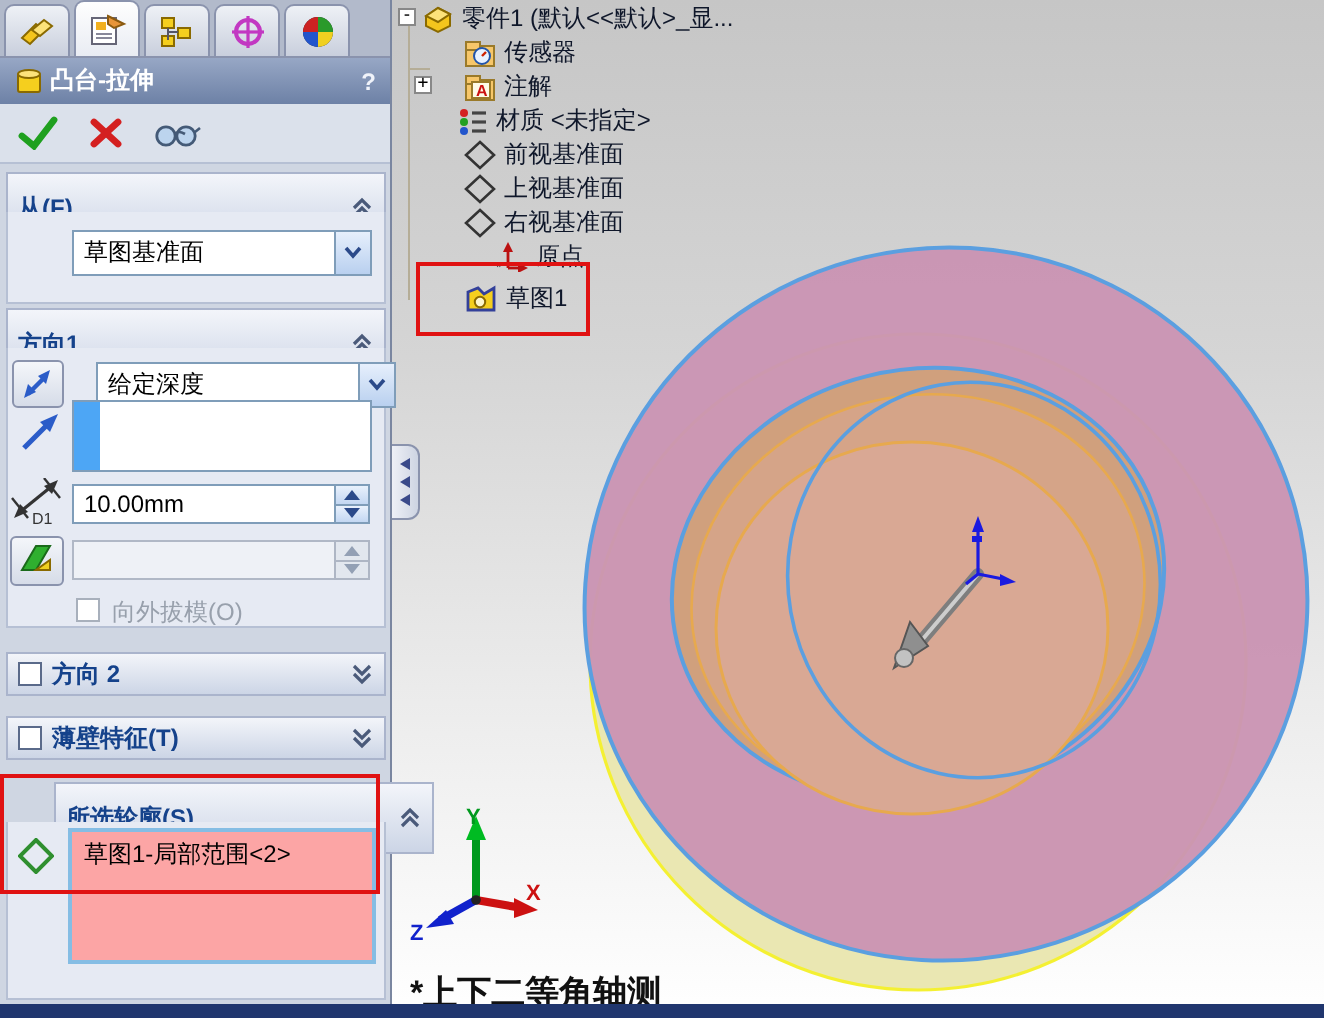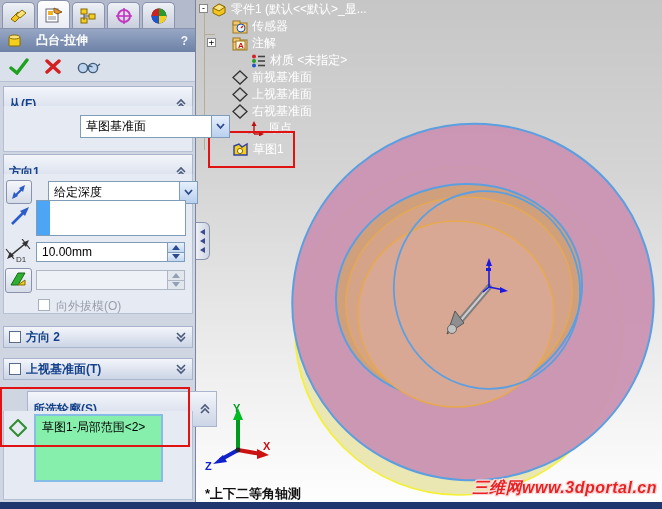--- a/index.html
+++ b/index.html
@@ -13,21 +13,21 @@
   
   #panel{position:absolute;left:0;top:0;width:196px;height:502px;background:#cfd6e2;
     border-right:1px solid #7a86a0;box-sizing:border-box;}
   #tabstrip{position:absolute;left:0;top:0;width:100%;height:29px;background:#b2bacb;
     border-bottom:1px solid #8a93ad;display:flex;align-items:flex-end;padding:0 0 0 2px;gap:2px;box-sizing:border-box;}
   .tab{width:31px;height:25px;border:1px solid #8a93ad;border-bottom:none;border-radius:5px 5px 0 0;
     background:linear-gradient(#eef1f6,#c9cfdd);display:flex;align-items:center;justify-content:center;}
   .tab.active{background:linear-gradient(#fefefe,#e9ecf3);height:27px;}
   #titlebar{position:absolute;left:0;top:29px;width:100%;height:23px;
     background:linear-gradient(#97a7c5,#6d81a6);color:#fff;font-weight:bold;
-    display:flex;align-items:center;gap:14px;padding:0 7px;box-sizing:border-box;}
+    display:flex;align-items:center;gap:3px;padding:0 7px;box-sizing:border-box;}
   #titlebar .help{margin-left:auto;font-weight:bold;color:#f0f3fa;}
   #btnrow{position:absolute;left:0;top:52px;width:100%;height:30px;background:#dbe1eb;
     border-bottom:1px solid #b6c0d4;display:flex;align-items:center;gap:16px;padding-left:9px;box-sizing:border-box;}
   .sec-h{position:absolute;left:3px;width:190px;height:36px;
     background:linear-gradient(#f3f5fa,#ccd5e6);border:1px solid #aab4cc;
     color:#15428b;font-weight:bold;display:flex;align-items:center;gap:5px;
     padding:0 5px;box-sizing:border-box;}
   .sec-c{position:absolute;left:3px;width:190px;background:#e6eaf3;
     border:1px solid #b6c0d4;border-top:none;box-sizing:border-box;}
   .combo{position:absolute;height:23px;background:#fff;border:1px solid #7f9db9;
@@ -45,39 +45,39 @@
   .tri-dn{width:0;height:0;border-left:4px solid transparent;border-right:4px solid transparent;border-top:5px solid #2b4a8a;}
   .disabled .sb{background:#e2e7ee;border-color:#aeb6c4;}
   .disabled .tri-up{border-bottom-color:#93a0b4;}
   .disabled .tri-dn{border-top-color:#93a0b4;}
   .iconbtn{position:absolute;background:linear-gradient(#f4f6fa,#d6dce8);border:1px solid #8a93ad;
     border-radius:3px;display:flex;align-items:center;justify-content:center;box-sizing:border-box;}
   .chk{width:12px;height:12px;background:#fff;border:1px solid #5a6a8a;box-sizing:border-box;}
   .chk.dis{border-color:#a8b0bc;}
   .dim-label{position:absolute;color:#98a0ac;}
   .chev{margin-left:auto;display:flex;}
-  #listbox{position:absolute;left:34px;top:414px;width:129px;height:68px;background:#86efac;
+  #listbox{position:absolute;left:34px;top:414px;width:154px;height:68px;background:#fca5a5;
     border:2px solid #85bde4;box-sizing:border-box;}
   #listbox .row{padding:3px 0 0 6px;color:#000;}
   .redbox{position:absolute;border:2px solid #e01212;box-sizing:border-box;pointer-events:none;}
   
   #splitter{position:absolute;left:196px;top:222px;width:13px;height:36px;
     background:linear-gradient(90deg,#eef0f6,#cdd4e2);border:1px solid #8a93ad;border-left:none;
     border-radius:0 6px 6px 0;display:flex;flex-direction:column;align-items:center;justify-content:center;gap:3px;}
   .arrL{width:0;height:0;border-top:3px solid transparent;border-bottom:3px solid transparent;border-right:5px solid #3a4a8a;}
   
   #tree{position:absolute;left:197px;top:0;width:200px;height:170px;}
   .trow{position:absolute;left:0;height:17px;display:flex;align-items:center;gap:4px;white-space:nowrap;}
-  .trow .lbl{color:#ffffff;}
+  .trow .lbl{color:#0f172a;}
   .tline{position:absolute;left:7px;top:12px;width:1px;height:138px;background:#b5ad97;}
   .stub{position:absolute;width:10px;height:1px;background:#b5ad97;left:8px;}
   .expander{position:absolute;width:9px;height:9px;background:#fff;border:1px solid #888;
     font-size:9px;line-height:7px;text-align:center;box-sizing:border-box;font-family:"DejaVu Sans Mono",monospace;}
   
-  #view-label{position:absolute;left:205px;top:485px;font-weight:bold;font-size:13px;color:#111;}
+  #view-label{position:absolute;left:205px;top:485px;font-weight:bold;font-size:17px;color:#111;}
   #watermark{position:absolute;right:5px;top:478px;font-weight:bold;font-style:italic;font-size:16px;
     color:#e82222;letter-spacing:.5px;
     text-shadow:0 0 2px #fff,1px 1px 0 #ffc6c6,-1px -1px 0 #ffdede,1px -1px 0 #ffc6c6,-1px 1px 0 #ffc6c6;}
   #triad{position:absolute;left:203px;top:400px;}
 </style>
 </head>
 <body>
 
 <div id="screen">
 
@@ -120,21 +120,20 @@
       <polygon points="66,55 54,49 54,59" fill="#cc1111"></polygon>
       <line x1="35" y1="50" x2="17" y2="60" stroke="#1122cc" stroke-width="4"></line>
       <polygon points="10,64 20,55 24,62" fill="#1122cc"></polygon>
       <circle cx="35" cy="50" r="2.4" fill="#222"></circle>
       <text x="30" y="12" font-size="11" font-weight="bold" fill="#00991e">Y</text>
       <text x="60" y="50" font-size="11" font-weight="bold" fill="#cc1111">X</text>
       <text x="2" y="70" font-size="11" font-weight="bold" fill="#1122cc">Z</text>
     </svg>
 
     <div id="view-label">*上下二等角轴测</div>
-    <div id="watermark">三维网www.3dportal.cn</div>
   </div>
 
   <div id="tree">
     <div class="tline"></div>
 
     <div class="trow" style="top:1px;padding-left:14px;">
       <svg width="16" height="15">
         <polygon points="2,6 8,2 14,5 14,11 8,14 2,11" fill="#f4c51d" stroke="#8a6a00"></polygon>
         <polygon points="2,6 8,2 14,5 8,9" fill="#fce27a" stroke="#8a6a00"></polygon>
       </svg>
@@ -157,21 +156,21 @@
       <svg width="16" height="15">
         <rect x="1" y="4" width="14" height="10" fill="#f7c76a" stroke="#9a7a2a"></rect>
         <rect x="1" y="2" width="7" height="4" fill="#f7c76a" stroke="#9a7a2a"></rect>
         <rect x="4" y="5" width="9" height="8" fill="#fffbe8" stroke="#9a7a2a"></rect>
         <text x="6" y="12" font-size="8" font-weight="bold" fill="#cc1111">A</text>
       </svg>
       <span class="lbl">注解</span>
     </div>
     <div class="expander" style="left:10px;top:38px;">+</div>
 
-    <div class="trow" style="top:52px;padding-left:53px;">
+    <div class="trow" style="top:52px;padding-left:31px;">
       <svg width="16" height="15">
         <circle cx="4" cy="3.5" r="2" fill="#d42222"></circle>
         <circle cx="4" cy="8" r="2" fill="#22a022"></circle>
         <circle cx="4" cy="12.5" r="2" fill="#2255cc"></circle>
         <line x1="8" y1="3.5" x2="15" y2="3.5" stroke="#444" stroke-width="1.6"></line>
         <line x1="8" y1="8" x2="15" y2="8" stroke="#444" stroke-width="1.6"></line>
         <line x1="8" y1="12.5" x2="15" y2="12.5" stroke="#444" stroke-width="1.6"></line>
       </svg>
       <span class="lbl">材质 &lt;未指定&gt;</span>
     </div>
@@ -292,21 +291,21 @@
     <div class="sec-h" style="top:86px;">
       <span>从(F)</span>
       <span class="chev">
         <svg width="12" height="12">
             <polyline points="2,6 6,2 10,6" fill="none" stroke="#4a5a7a" stroke-width="1.6"></polyline>
             <polyline points="2,10 6,6 10,10" fill="none" stroke="#4a5a7a" stroke-width="1.6"></polyline>
           </svg>
       </span>
     </div>
     <div class="sec-c" style="top:106px;height:46px;"></div>
-    <div class="combo" style="left:36px;top:115px;width:150px;margin-left:44px;">
+    <div class="combo" style="left:36px;top:115px;width:150px;">
       <span class="txt">草图基准面</span>
       <span class="arr">
         <svg width="9" height="7">
             <polyline points="1,1 4.5,5 8,1" fill="none" stroke="#2b4a8a" stroke-width="1.8"></polyline>
           </svg>
       </span>
     </div>
 
     <div class="sec-h" style="top:154px;">
       <span>方向1</span>
@@ -388,21 +387,21 @@
       <span class="chev">
         <svg width="12" height="12">
             <polyline points="2,2 6,6 10,2" fill="none" stroke="#4a5a7a" stroke-width="1.6"></polyline>
             <polyline points="2,6 6,10 10,6" fill="none" stroke="#4a5a7a" stroke-width="1.6"></polyline>
           </svg>
       </span>
     </div>
 
     <div class="sec-h" style="top:358px;height:22px;">
       <span class="chk"></span>
-      <span>上视基准面(T)</span>
+      <span>薄壁特征(T)</span>
       <span class="chev">
         <svg width="12" height="12">
             <polyline points="2,2 6,6 10,2" fill="none" stroke="#4a5a7a" stroke-width="1.6"></polyline>
             <polyline points="2,6 6,10 10,6" fill="none" stroke="#4a5a7a" stroke-width="1.6"></polyline>
           </svg>
       </span>
     </div>
 
     <div class="sec-h" style="top:391px;margin-left:24px;">
       <span>所选轮廓(S)</span>

